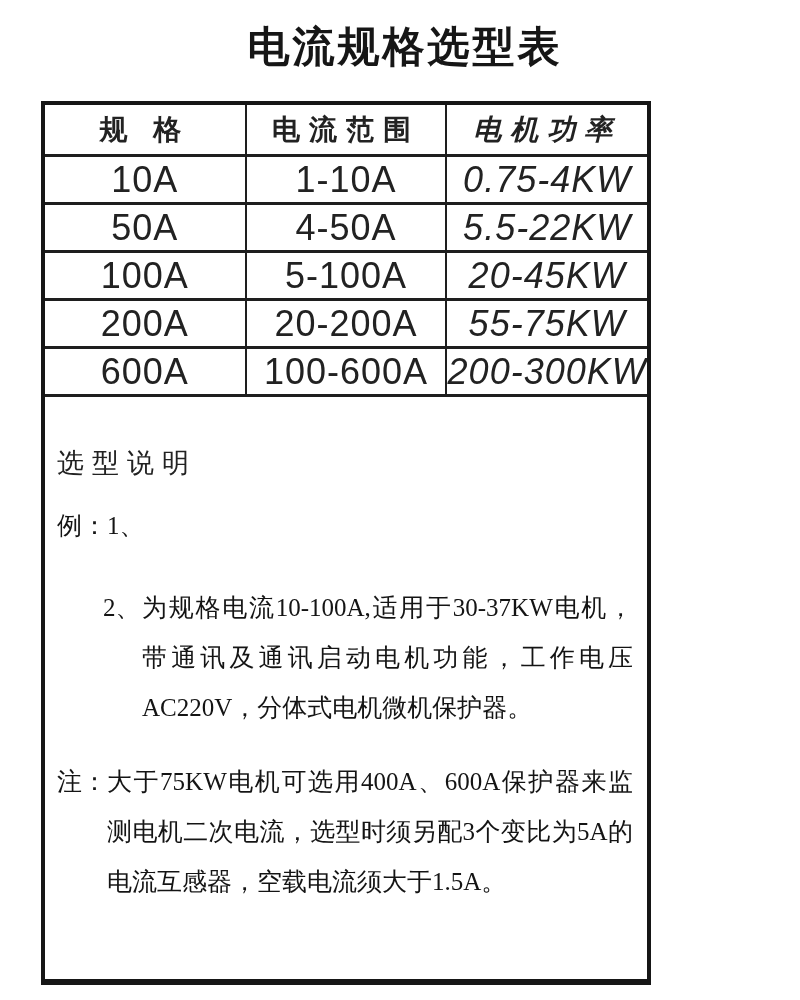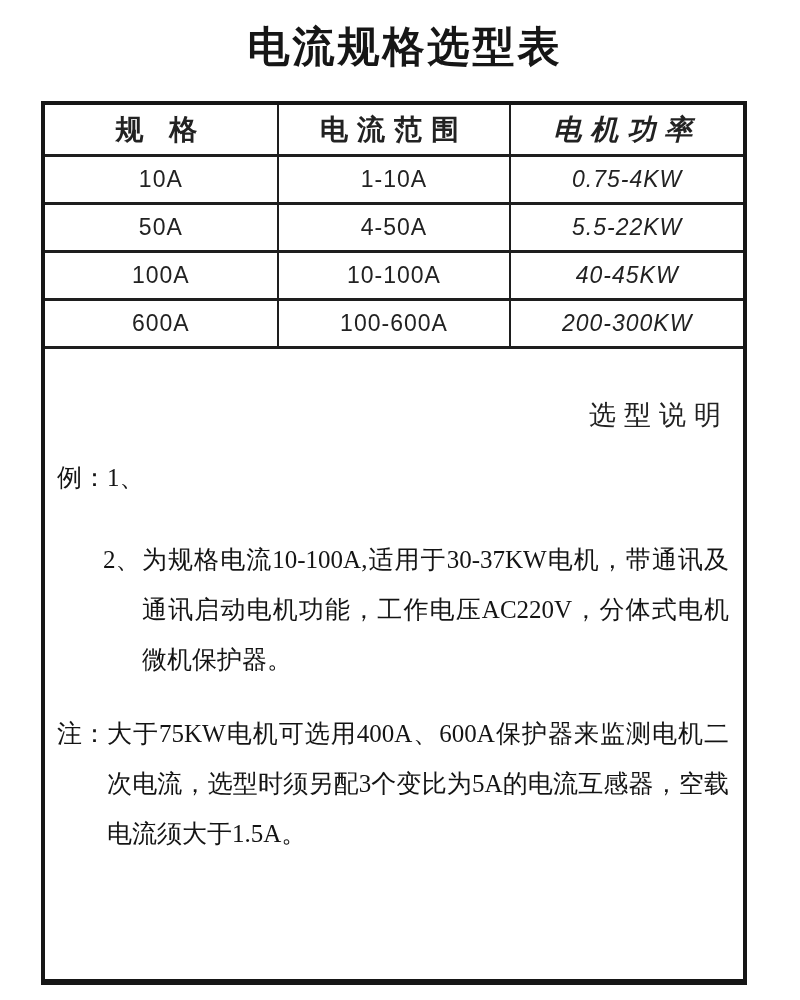--- a/index.html
+++ b/index.html
@@ -25,21 +25,21 @@
     font-family: "Liberation Serif", "DejaVu Serif", serif;
     font-weight: bold;
     font-size: 42px;
     letter-spacing: 3px;
     color: #161616;
   }
   .content-box {
     position: absolute;
     left: 41px;
     top: 101px;
-    width: 706px;
+    width: 610px;
     height: 884px;
     box-sizing: border-box;
     border: 4px solid #161616;
     border-bottom-width: 6px;
     background: #ffffff;
   }
   table.spec-table {
     width: 100%;
     border-collapse: collapse;
     table-layout: fixed;
@@ -63,33 +63,32 @@
   .spec-table td:last-child { border-right: none; font-style: italic; }
   .spec-table thead th { border-top: none; }
   .spec-table th {
     height: 49px;
     font-size: 28px;
     font-weight: 600;
     letter-spacing: 9px;
   }
   .spec-table td {
     height: 45px;
-    font-size: 23px;
+    font-size: 36px;
     letter-spacing: 1px;
     font-weight: 400;
   }
   .notes {
     margin: 48px 14px 0 12px;
   }
   .notes-title {
     font-family: "Liberation Sans", "DejaVu Sans", sans-serif;
     font-size: 27px;
     letter-spacing: 8px;
     color: #222222;
-    text-align: right;
   }
   .note-item {
     display: flex;
     align-items: flex-start;
     font-family: "Liberation Serif", "DejaVu Serif", serif;
     font-size: 25px;
     line-height: 50px;
     color: #141414;
   }
   .note-item .lbl {
@@ -130,22 +129,27 @@
         <td>1-10A</td>
         <td>0.75-4KW</td>
       </tr>
       <tr>
         <td>50A</td>
         <td>4-50A</td>
         <td>5.5-22KW</td>
       </tr>
       <tr>
         <td>100A</td>
-        <td>10-100A</td>
-        <td>40-45KW</td>
+        <td>5-100A</td>
+        <td>20-45KW</td>
+      </tr>
+      <tr>
+        <td>200A</td>
+        <td>20-200A</td>
+        <td>55-75KW</td>
       </tr>
       <tr>
         <td>600A</td>
         <td>100-600A</td>
         <td>200-300KW</td>
       </tr>
     </tbody>
   </table>
 
   <div class="notes">

